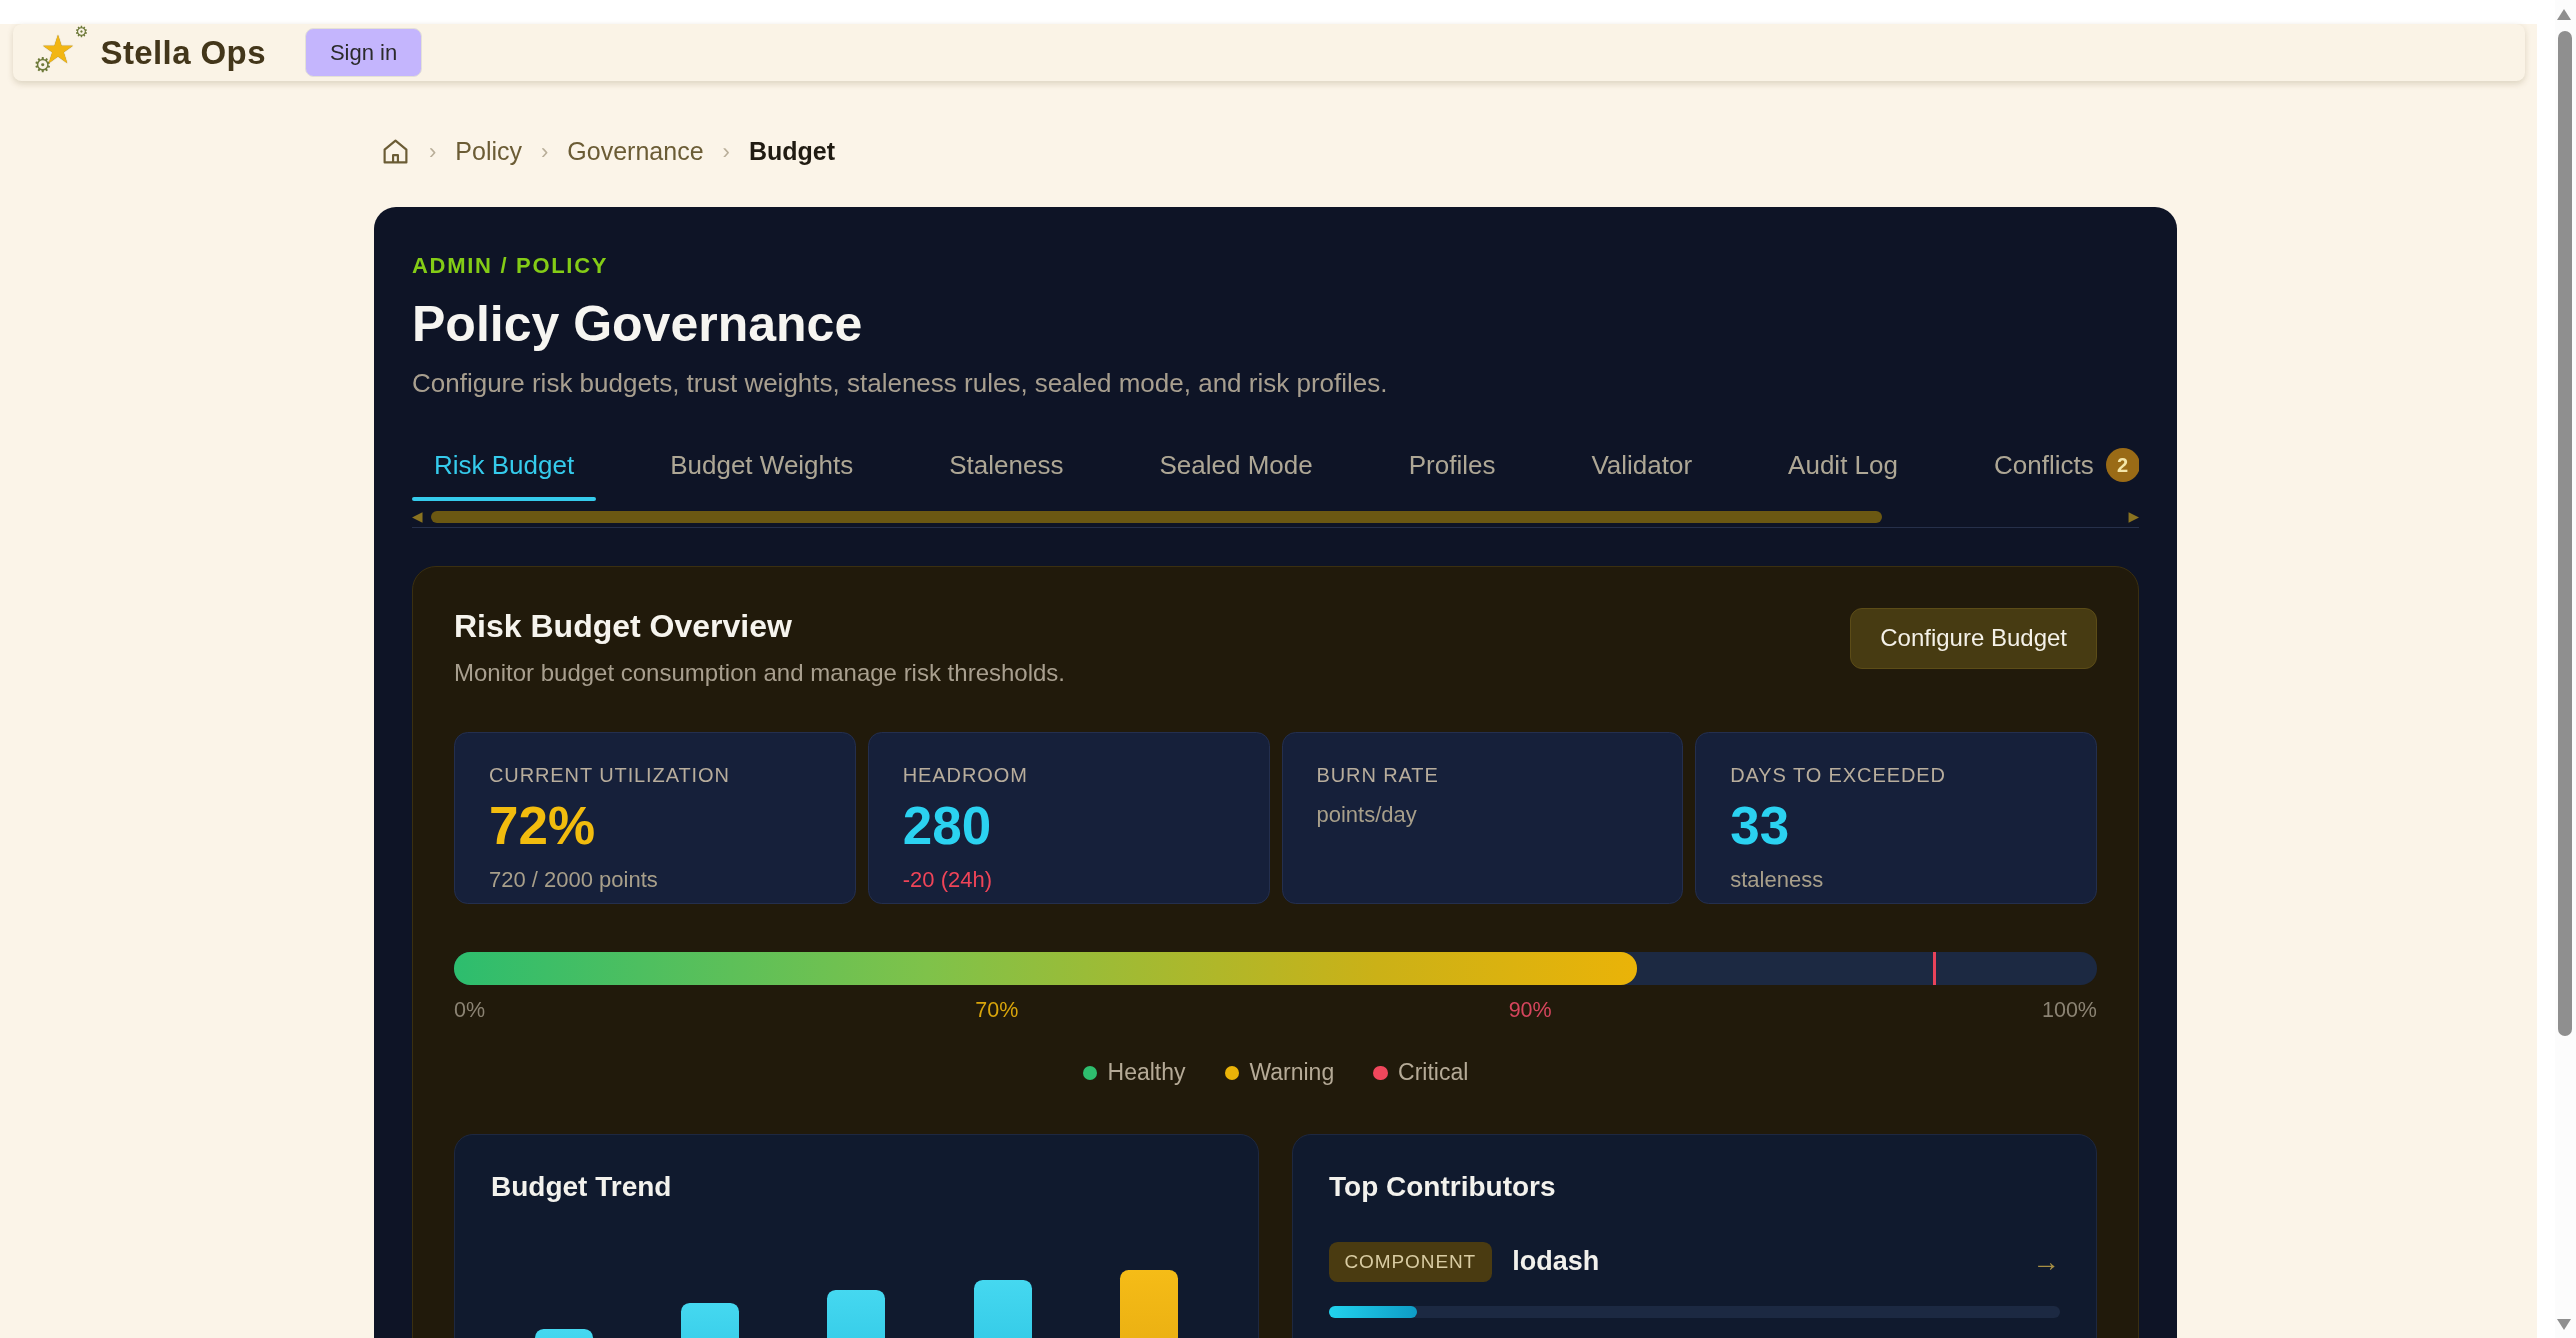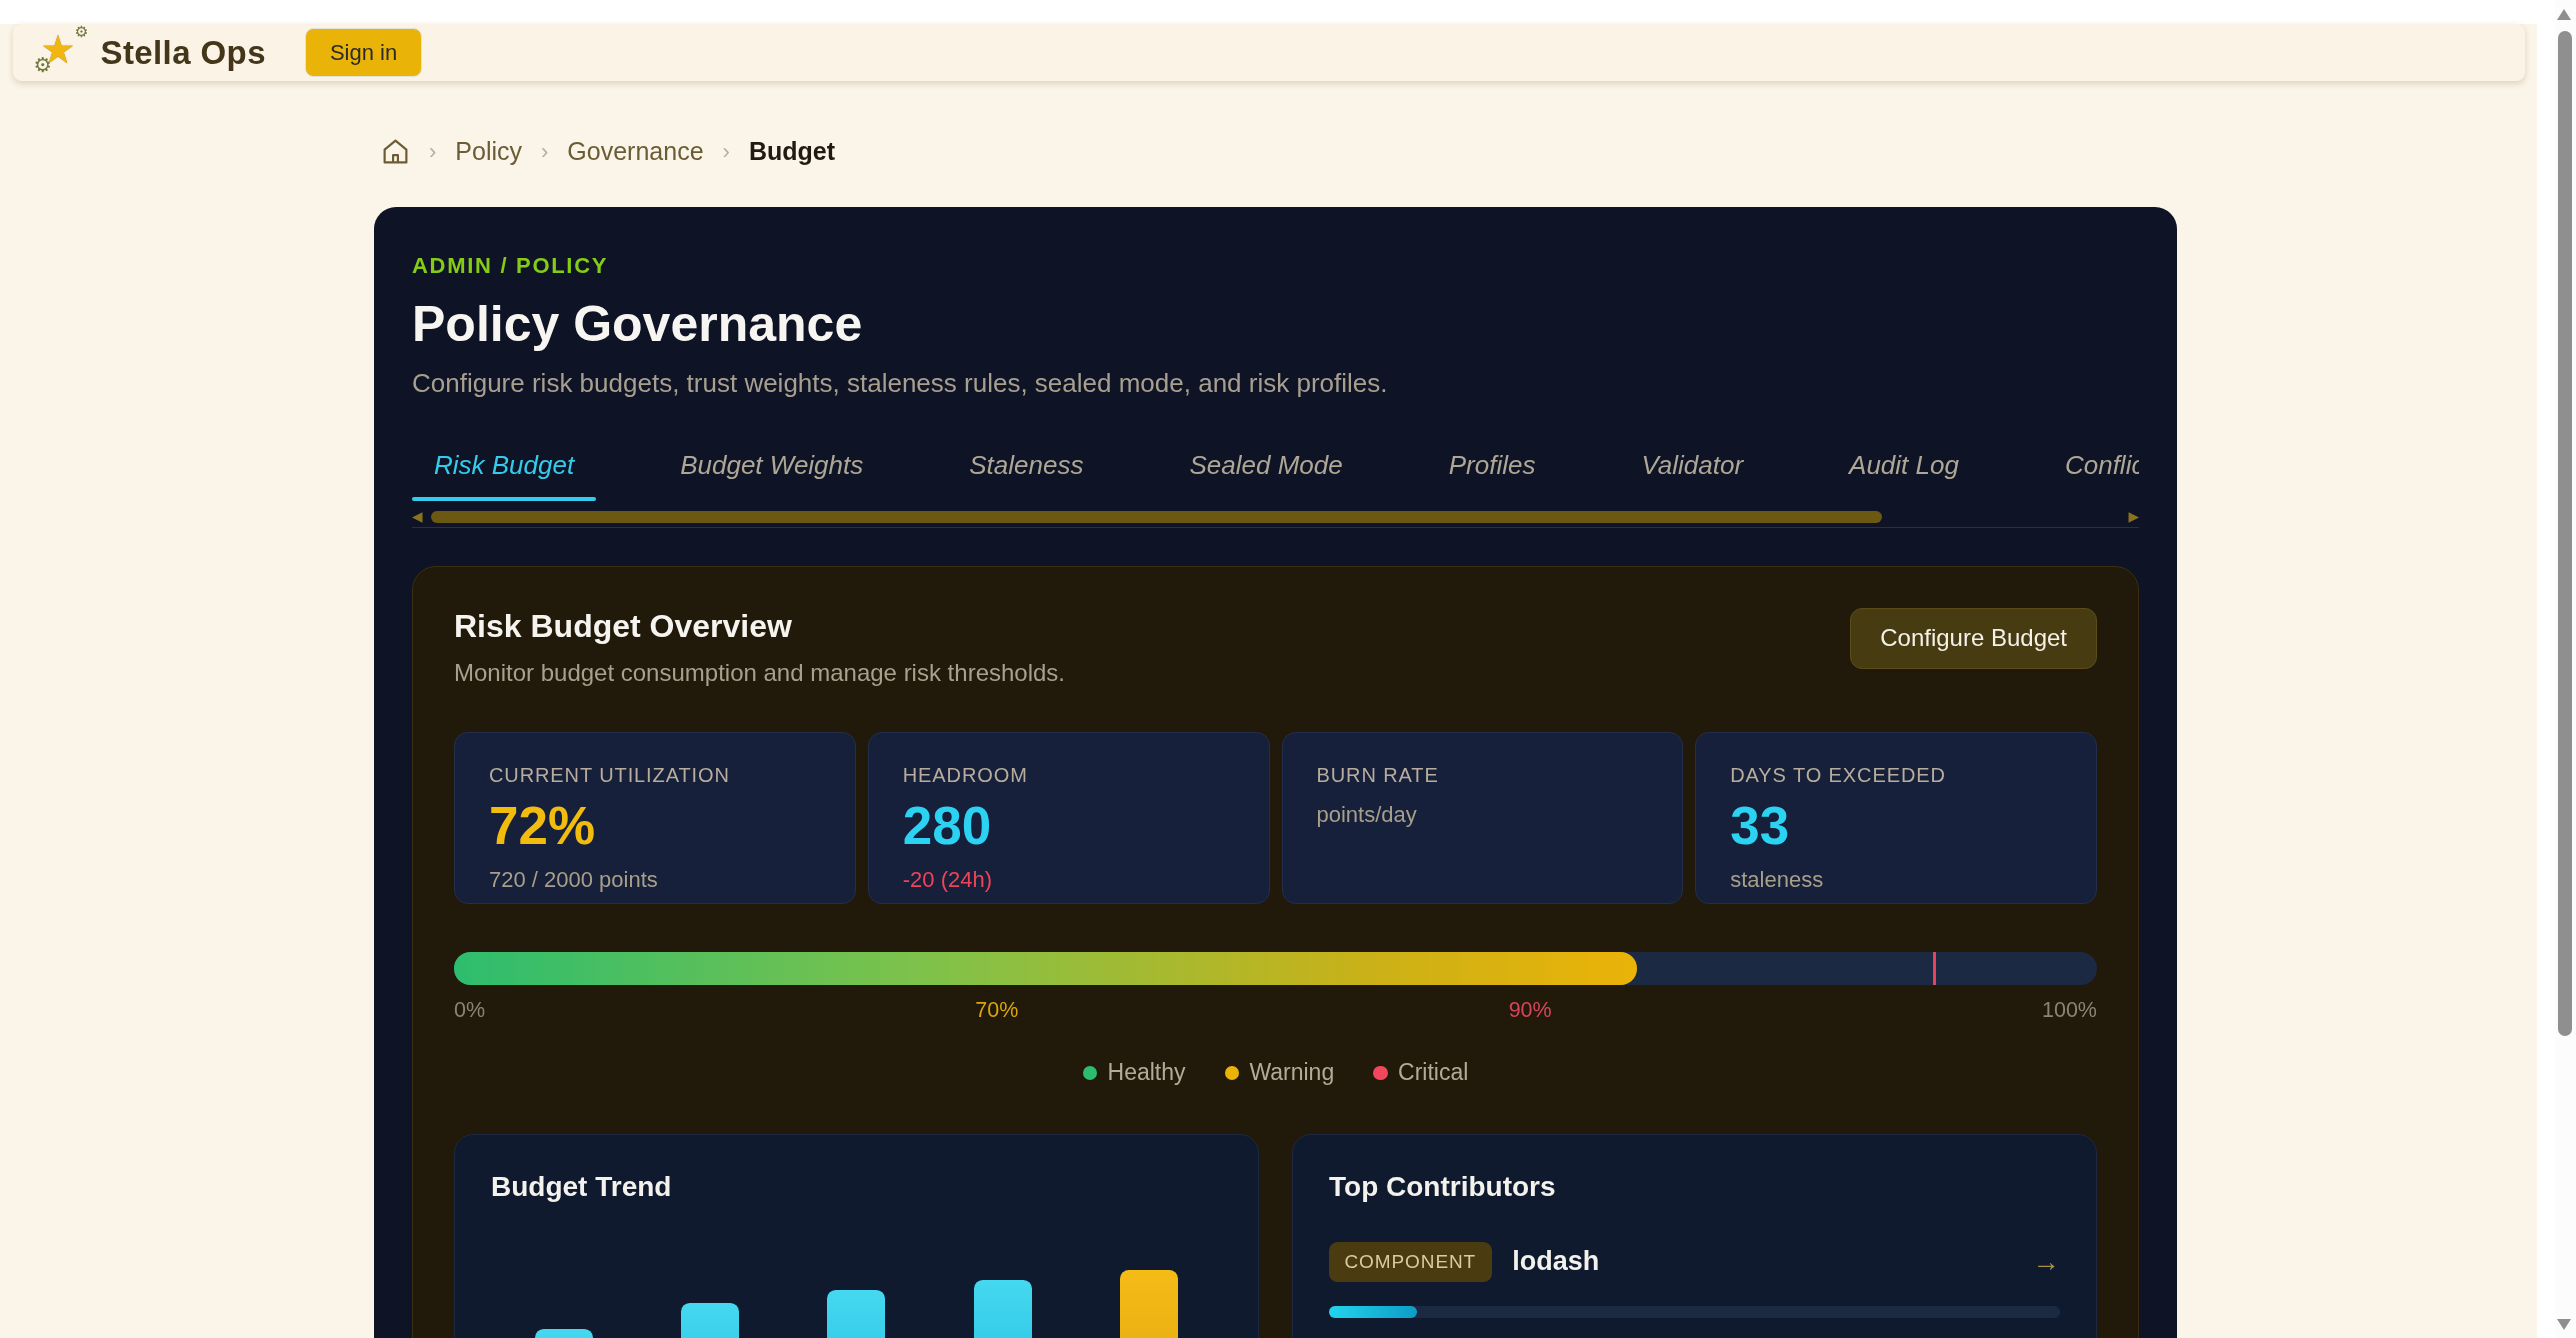--- a/index.html
+++ b/index.html
@@ -8,39 +8,39 @@
 
   
   .page-bg { position:absolute; left:0; top:24px; width:2537px; height:1315px; background:#FBF4E8; }
   .topbar { position:absolute; left:13px; top:24px; width:2512px; height:57px; background:#FAF3E6;
             border-radius:8.6px; box-shadow:0 2.6px 6.9px rgba(90,70,20,.18); display:flex; align-items:center; padding:0 24px; z-index:5; }
   .logo { position:relative; width:48px; height:48px; margin-right:15.5px; }
   .logo .star { position:absolute; left:3.4px; top:-1.7px; font-size:39px; color:#F2B614; text-shadow:0 0 0.9px #7a6a20; }
   .logo .gear { position:absolute; left:-3.4px; bottom:0; font-size:20.6px; color:#6e7a3a; }
   .logo .gear2 { position:absolute; right:-3.4px; top:-5.2px; font-size:15.5px; color:#6e7a3a; }
   .brand { font-size:33px; font-weight:bold; color:#43361a; letter-spacing:0.4px; }
-  .signin-btn { margin-left:39px; background:#eab308; border:0.9px solid #E4E1D6; border-radius:8.6px;
+  .signin-btn { margin-left:39px; background:#c4b5fd; border:0.9px solid #E4E1D6; border-radius:8.6px;
                 font-size:22px; color:#2b2b2b; padding:10.3px 24px; cursor:pointer; }
 
   
   .breadcrumb { position:absolute; left:381px; top:137px; display:flex; align-items:center; gap:19px; z-index:4; }
   .crumb-link { font-size:25px; color:#6b5c35; cursor:pointer; }
   .crumb-sep { font-size:22px; color:#b9ae99; }
   .crumb-current { font-size:25px; color:#201b12; font-weight:bold; }
   .home-ico { width:29px; height:29px; display:block; }
 
   
   .panel { position:absolute; left:374px; top:207px; width:1803px; height:1132px; background:#0E1426;
            border-radius:22px 22px 0 0; overflow:hidden; padding:46px 38px 0 38px; z-index:3; }
   .eyebrow { font-size:22px; font-weight:bold; color:#84cc16; letter-spacing:1.7px; }
   .page-title { font-size:50px; font-weight:bold; color:#F6F5F1; margin-top:15.5px; }
   .page-sub { font-size:26px; color:#A89F8F; margin-top:15.5px; }
 
   
-  .tabs-row { display:flex; margin-top:39px; gap:14px; overflow:hidden; white-space:nowrap;font-style:italic; }
+  .tabs-row { display:flex; margin-top:39px; gap:4px; overflow:hidden; white-space:nowrap; }
   .tab { position:relative; font-size:26px; color:#AEA795; padding:10.3px 22px 19px 22px; margin-right:48px; cursor:pointer; flex:0 0 auto; display:flex; align-items:center; gap:12px; }
   .tab.active { color:#35CBEC; }
   .tab.active::after { content:""; position:absolute; left:0; right:0; bottom:0; height:4.3px; background:#35CBEC; border-radius:2.6px; }
   .tab-badge { background:#9A6B16; color:#F4E6A8; font-size:20px; font-weight:bold; min-width:34px; height:34px;
                border-radius:17px; display:inline-flex; align-items:center; justify-content:center; padding:0 6.9px; }
   .hscroll { position:relative; margin-top:8.6px; height:13.7px; display:flex; align-items:center; }
   .hscroll .thumb { position:absolute; left:19px; top:0.9px; width:84%; height:12px; background:#6B5812; border-radius:6px; cursor:pointer; }
   .hscroll .arr { font-size:13.7px; color:#8a7320; line-height:1; flex:0 0 auto; cursor:pointer; }
   .hscroll .arr.right { position:absolute; right:0; }
   .tabs-divider { border-bottom:1.7px solid #26304A; margin-top:3.4px; }

